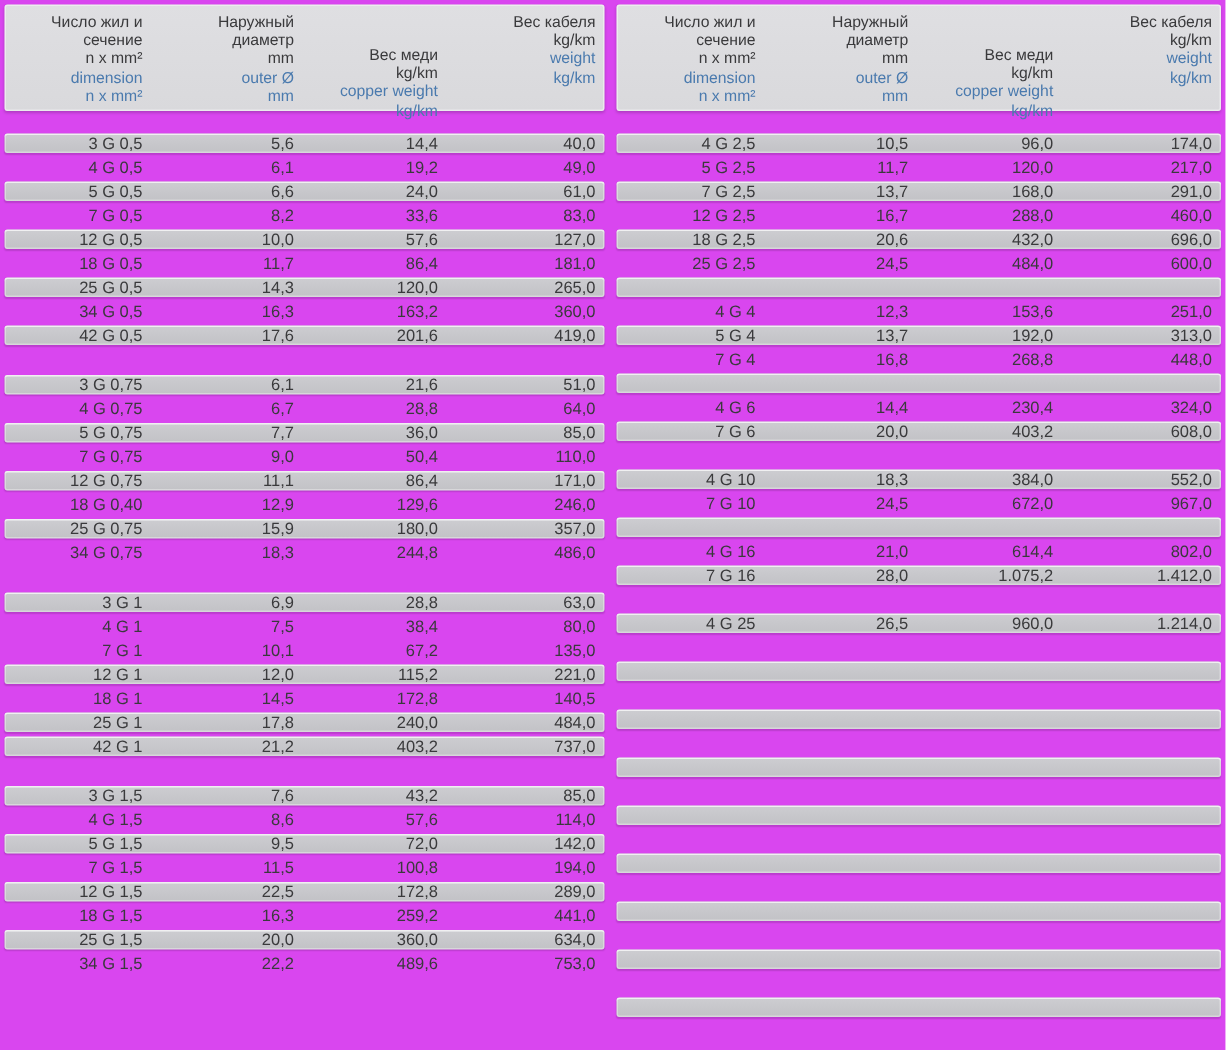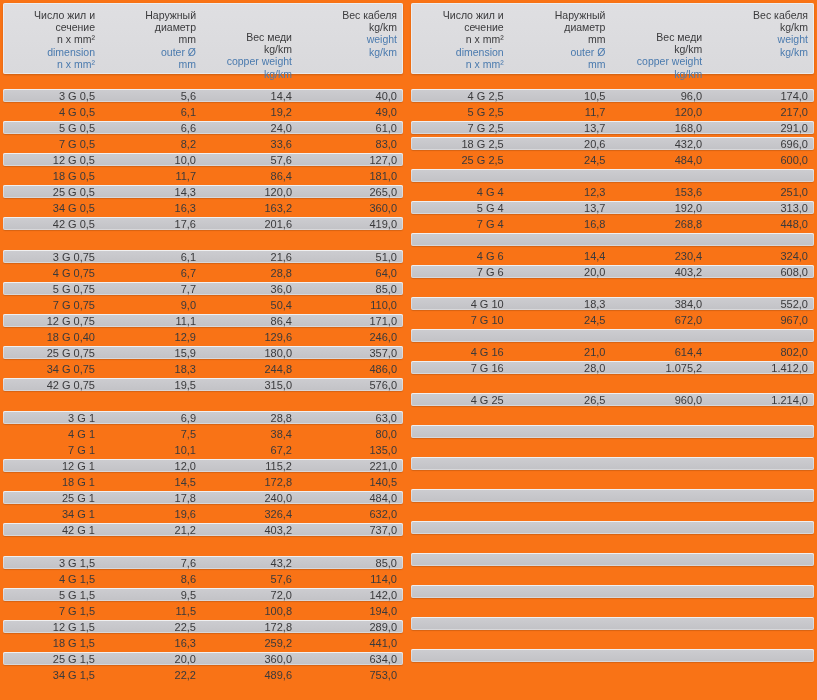--- a/index.html
+++ b/index.html
@@ -5,21 +5,21 @@
   html, body {
     margin: 0;
     padding: 0;
     background: #ffffff;
     font-family: "Liberation Sans", "DejaVu Sans", sans-serif;
   }
   .page {
     position: relative;
     width: 817px;
     height: 700px;
-    background: #f97316;
+    background: #d946ef;
     overflow: hidden;
   }
   .cable-table {
     position: absolute;
     top: 3px;
   }
   .cable-table.left  { left: 3px;   width: 400px; }
   .cable-table.right { left: 411px; width: 403px; }
 
   
@@ -210,26 +210,20 @@
           <div class="cell">15,9</div>
           <div class="cell">180,0</div>
           <div class="cell">357,0</div>
         </div>
         <div class="row">
           <div class="cell">34 G 0,75</div>
           <div class="cell">18,3</div>
           <div class="cell">244,8</div>
           <div class="cell">486,0</div>
         </div>
-        <div class="row gray">
-          <div class="cell">42 G 0,75</div>
-          <div class="cell">19,5</div>
-          <div class="cell">315,0</div>
-          <div class="cell">576,0</div>
-        </div>
         <div class="group-gap"></div>
         <div class="row gray">
           <div class="cell">3 G 1</div>
           <div class="cell">6,9</div>
           <div class="cell">28,8</div>
           <div class="cell">63,0</div>
         </div>
         <div class="row">
           <div class="cell">4 G 1</div>
           <div class="cell">7,5</div>
@@ -252,26 +246,20 @@
           <div class="cell">18 G 1</div>
           <div class="cell">14,5</div>
           <div class="cell">172,8</div>
           <div class="cell">140,5</div>
         </div>
         <div class="row gray">
           <div class="cell">25 G 1</div>
           <div class="cell">17,8</div>
           <div class="cell">240,0</div>
           <div class="cell">484,0</div>
-        </div>
-        <div class="row">
-          <div class="cell">34 G 1</div>
-          <div class="cell">19,6</div>
-          <div class="cell">326,4</div>
-          <div class="cell">632,0</div>
         </div>
         <div class="row gray">
           <div class="cell">42 G 1</div>
           <div class="cell">21,2</div>
           <div class="cell">403,2</div>
           <div class="cell">737,0</div>
         </div>
         <div class="group-gap"></div>
         <div class="row gray">
           <div class="cell">3 G 1,5</div>
@@ -364,20 +352,26 @@
           <div class="cell">11,7</div>
           <div class="cell">120,0</div>
           <div class="cell">217,0</div>
         </div>
         <div class="row gray">
           <div class="cell">7 G 2,5</div>
           <div class="cell">13,7</div>
           <div class="cell">168,0</div>
           <div class="cell">291,0</div>
         </div>
+        <div class="row">
+          <div class="cell">12 G 2,5</div>
+          <div class="cell">16,7</div>
+          <div class="cell">288,0</div>
+          <div class="cell">460,0</div>
+        </div>
         <div class="row gray">
           <div class="cell">18 G 2,5</div>
           <div class="cell">20,6</div>
           <div class="cell">432,0</div>
           <div class="cell">696,0</div>
         </div>
         <div class="row">
           <div class="cell">25 G 2,5</div>
           <div class="cell">24,5</div>
           <div class="cell">484,0</div>

